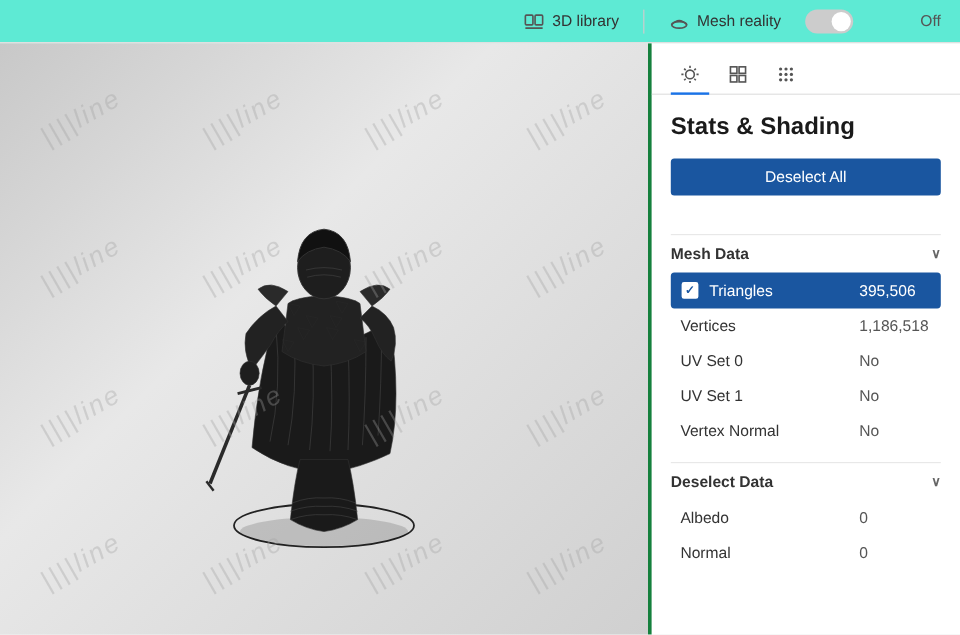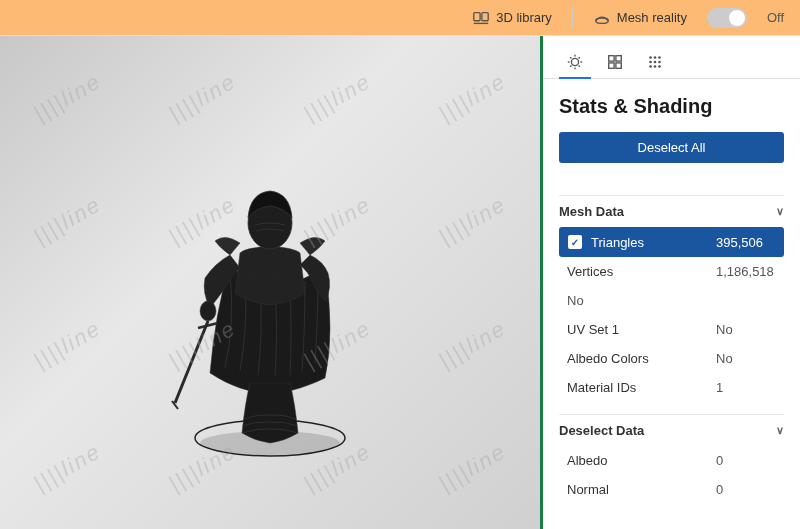--- a/index.html
+++ b/index.html
@@ -1,21 +1,21 @@
 <!DOCTYPE html>
 <html><head>
   <meta charset="utf-8">
   <style>
     * { box-sizing: border-box; margin: 0; padding: 0; }
     body { width: 800px; height: 529px; overflow: hidden; font-family: 'Segoe UI', Arial, sans-serif; display: flex; flex-direction: column; background: #f0f0f0; }
 
     
     .topbar {
       height: 36px;
-      background: #fdba74;
+      background: #5eead4;
       border-bottom: 1px solid #e0e0e0;
       display: flex;
       align-items: center;
       justify-content: flex-end;
       padding: 0 16px;
       gap: 20px;
       flex-shrink: 0;
     }
     .topbar-item {
       display: flex;
@@ -257,21 +257,21 @@
   <div class="topbar-item">
     <div class="topbar-icon">
       <svg viewBox="0 0 20 20" fill="none" stroke="#555" stroke-width="1.5">
         <path d="M3 13 Q10 5 17 13"></path>
         <ellipse cx="10" cy="13" rx="7" ry="3"></ellipse>
       </svg>
     </div>
     <span>Mesh reality</span>
   </div>
   <div class="toggle-switch"></div>
-  <span style="font-size:13px;color:#555;">Off</span>
+  <span style="font-size:13px;color:#555;margin-left:36px;">Off</span>
 </div>
 
 <div class="main">
 
   <div class="viewport">
     <div class="watermark">
       <div class="watermark-cell">||||line</div>
       <div class="watermark-cell">||||line</div>
       <div class="watermark-cell">||||line</div>
       <div class="watermark-cell">||||line</div>
@@ -403,37 +403,34 @@
           <span class="data-row-label">Triangles</span>
           <span class="data-row-value">395,506</span>
         </div>
 
         <div class="data-row">
           <span class="data-row-label">Vertices</span>
           <span class="data-row-value">1,186,518</span>
         </div>
 
         <div class="data-row">
+          <span class="data-row-label">UV Set 0</span>
           <span class="data-row-value">No</span>
         </div>
 
         <div class="data-row">
           <span class="data-row-label">UV Set 1</span>
           <span class="data-row-value">No</span>
         </div>
 
         <div class="data-row">
-          <span class="data-row-label">Albedo Colors</span>
+          <span class="data-row-label">Vertex Normal</span>
           <span class="data-row-value">No</span>
         </div>
 
-        <div class="data-row">
-          <span class="data-row-label">Material IDs</span>
-          <span class="data-row-value">1</span>
-        </div>
       </div>
 
       
       <div class="data-section">
         <div class="data-section-header">
           <span>Deselect Data</span>
           <span class="chevron">∨</span>
         </div>
 
         <div class="data-row">

